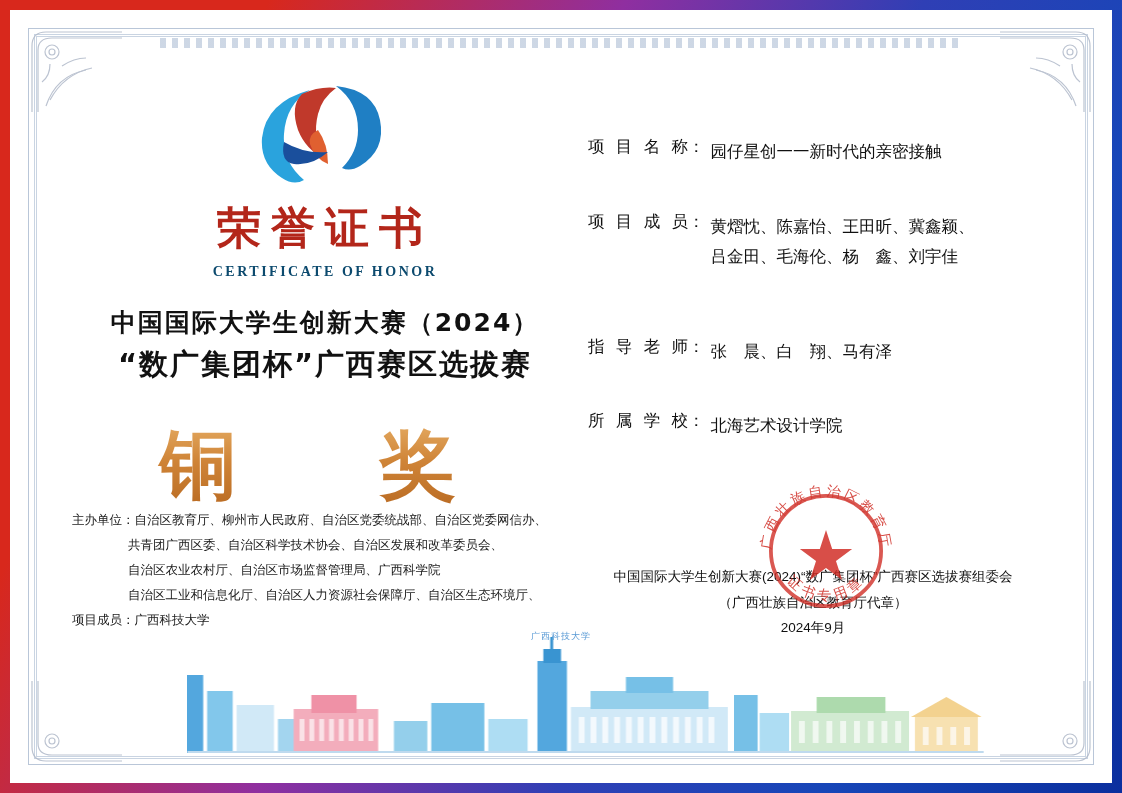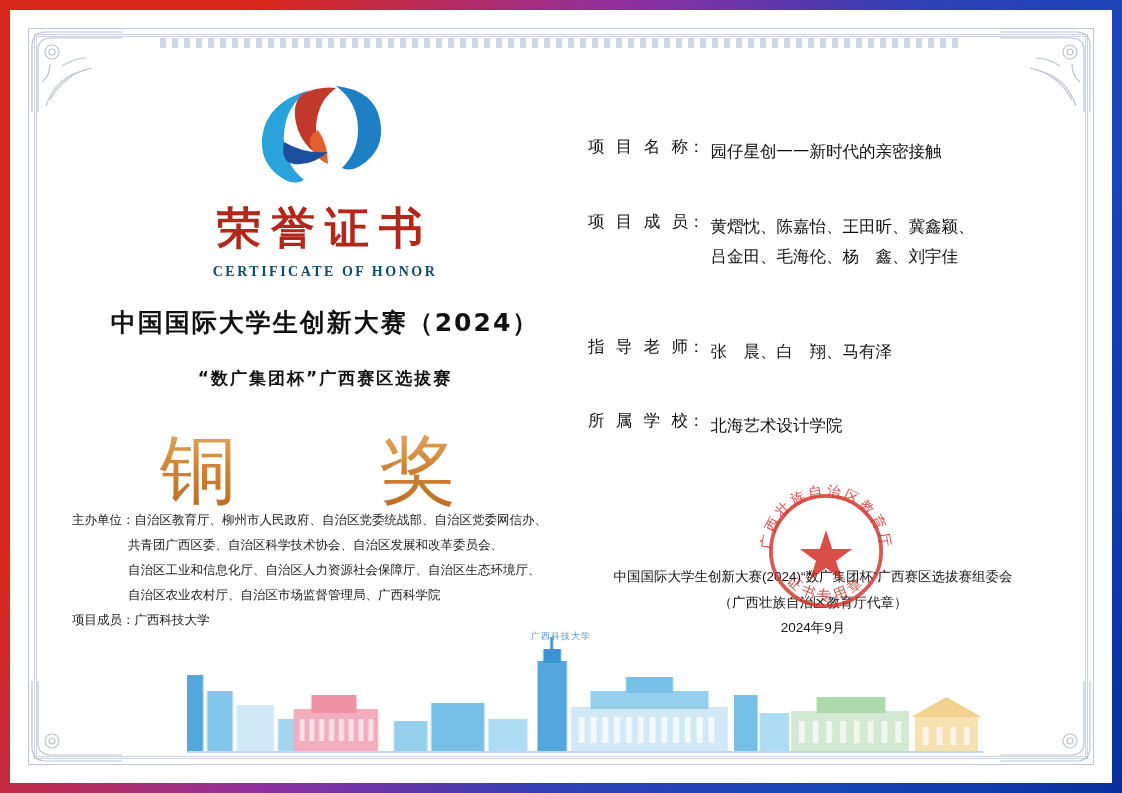--- a/index.html
+++ b/index.html
@@ -54,23 +54,23 @@
   }
   .honor-en{
     margin-top:6px;font-size:14px;font-weight:bold;color:#0c4a6e;letter-spacing:2.5px;
     font-family:"Liberation Serif",serif;
   }
   .title-1,.title-2{
     color:#111;font-weight:bold;letter-spacing:2px;white-space:nowrap;
     font-family:"DejaVu Sans",sans-serif;
   }
   .title-1{margin-top:26px;font-size:25px;}
-  .title-2{margin-top:28px;font-size:17px;}
+  .title-2{margin-top:6px;font-size:29px;}
   .award{
-    margin-top:30px;font-size:76px;font-weight:normal;letter-spacing:34px;
+    margin-top:30px;font-size:76px;font-weight:bold;letter-spacing:34px;
     color:#d88b3a;
     background:linear-gradient(180deg,#e8b169 0%,#cf8437 45%,#b5661f 100%);
     -webkit-background-clip:text;background-clip:text;color:transparent;
     font-family:"DejaVu Sans",sans-serif;
     text-shadow:none;
   }
 
   
   .fields{position:absolute;left:548px;top:96px;width:520px;}
   .field{display:flex;margin-bottom:44px;font-size:16.5px;color:#111;}
@@ -219,22 +219,22 @@
             <span class="line">北海艺术设计学院</span>
           </span>
         </div>
       </div>
 
       <div class="orgs">
         <div class="row">
           <span>主办单位：</span><span>自治区教育厅、柳州市人民政府、自治区党委统战部、自治区党委网信办、</span>
         </div>
         <div class="row ind">共青团广西区委、自治区科学技术协会、自治区发展和改革委员会、</div>
+        <div class="row ind">自治区农业农村厅、自治区市场监督管理局、广西科学院</div>
         <div class="row ind">自治区工业和信息化厅、自治区人力资源社会保障厅、自治区生态环境厅、</div>
-        <div class="row ind">自治区农业农村厅、自治区市场监督管理局、广西科学院</div>
         <div class="row">
           <span>项目成员：</span><span>广西科技大学</span>
         </div>
       </div>
 
       <div class="seal-block">
         <div>中国国际大学生创新大赛(2024)“数广集团杯”广西赛区选拔赛组委会</div>
         <div>（广西壮族自治区教育厅代章）</div>
         <div>2024年9月</div>
       </div>

